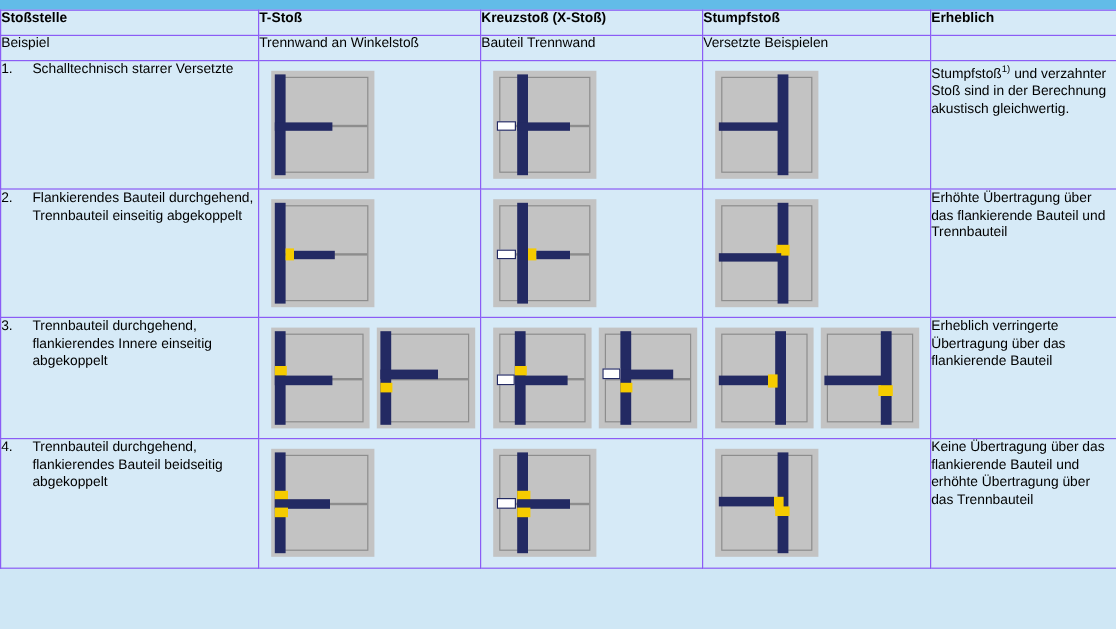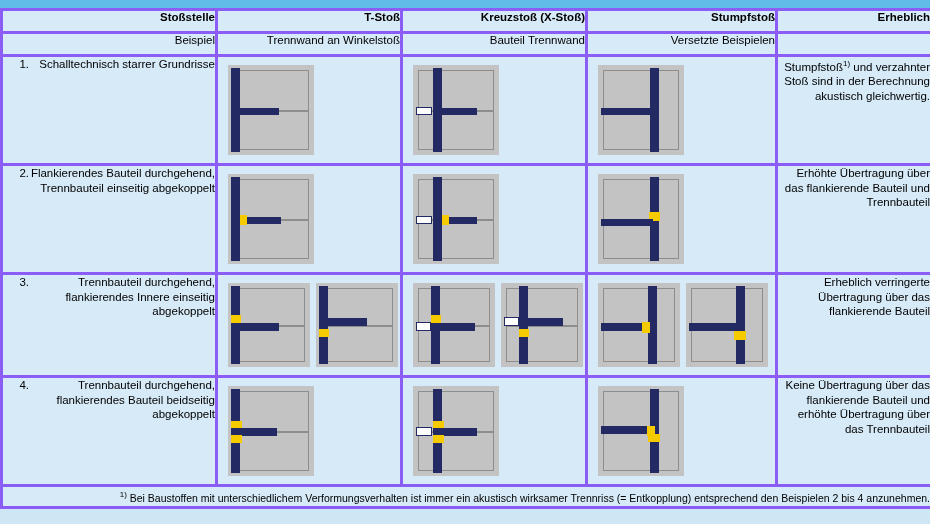--- a/index.html
+++ b/index.html
@@ -11,25 +11,24 @@
     overflow:hidden;
   }
   #sheet{position:relative;width:930px;height:524px;box-sizing:border-box;}
   .topbar{height:8px;background:#62bce8;width:100%;}
   table.grid{
     border-collapse:collapse;
     width:930px;
     table-layout:fixed;
   }
   table.grid td, table.grid th{
-    border:3px solid #8b5cf6;
+    border:1px solid #8b5cf6;
     padding:0;
     vertical-align:top;
     background:#d6eaf7;
-    text-align:right;
   }
   .c0{width:215px;}
   .c1{width:185px;}
   .c2{width:185px;}
   .c3{width:190px;}
   .c4{width:155px;}
 
   th.hdr{
     background:#aadcf0;
     font-size:11.5px;
@@ -129,21 +128,21 @@
       <td class="sub">Trennwand an Winkelstoß</td>
       <td class="sub">Bauteil Trennwand</td>
       <td class="sub">Versetzte Beispielen</td>
       <td class="sub"></td>
     </tr>
 
     <tr class="r1">
       <td class="desc">
         <div class="descwrap">
           <span class="num">1.</span>
-          <span class="dtext">Schalltechnisch starrer Grundrisse</span>
+          <span class="dtext">Schalltechnisch starrer Versetzte</span>
         </div>
       </td>
 
       <td class="fig">
         <div class="figbox">
           <div class="dg" style="width:86px;height:90px;">
             <div class="plate">
               <div class="ln" style="left:0;right:0;top:50%;height:1.5px;"></div>
               <div class="navy" style="left:-3px;top:-3px;bottom:-3px;width:9px;"></div>
               <div class="navy" style="left:-3px;top:47%;width:48px;height:7px;"></div>
@@ -351,19 +350,16 @@
               <div class="yel" style="left:43px;top:43%;width:8px;height:10px;"></div>
               <div class="yel" style="left:44px;top:54%;width:12px;height:8px;"></div>
             </div>
           </div>
         </div>
       </td>
 
       <td class="notes">Keine Übertragung über das flankierende Bauteil und erhöhte Übertragung über das Trennbauteil</td>
     </tr>
 
-    <tr>
-      <td class="footnote" colspan="5"><sup>1)</sup><span> Bei Baustoffen mit unterschiedlichem Verformungsverhalten ist immer ein akustisch wirksamer Trennriss (= Entkopplung) entsprechend den Beispielen 2 bis 4 anzunehmen.</span></td>
-    </tr>
 
   </tbody>
     </table>
 </div>
 
 </body></html>

